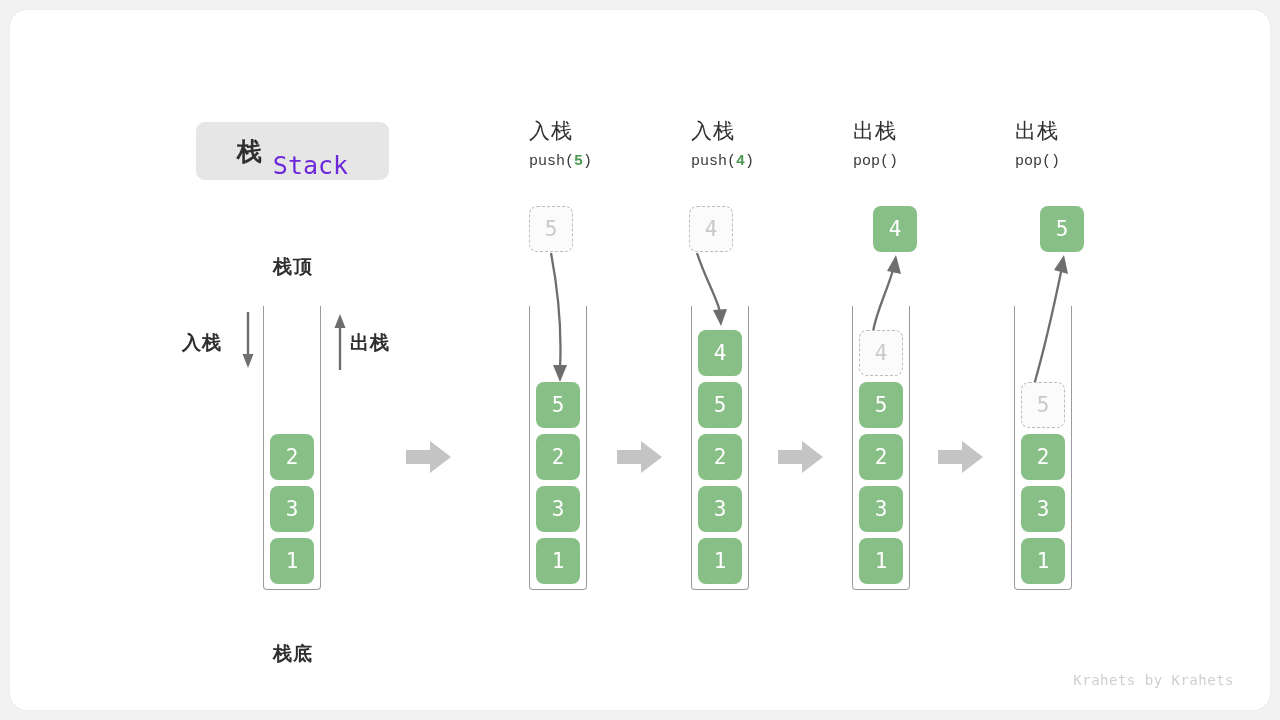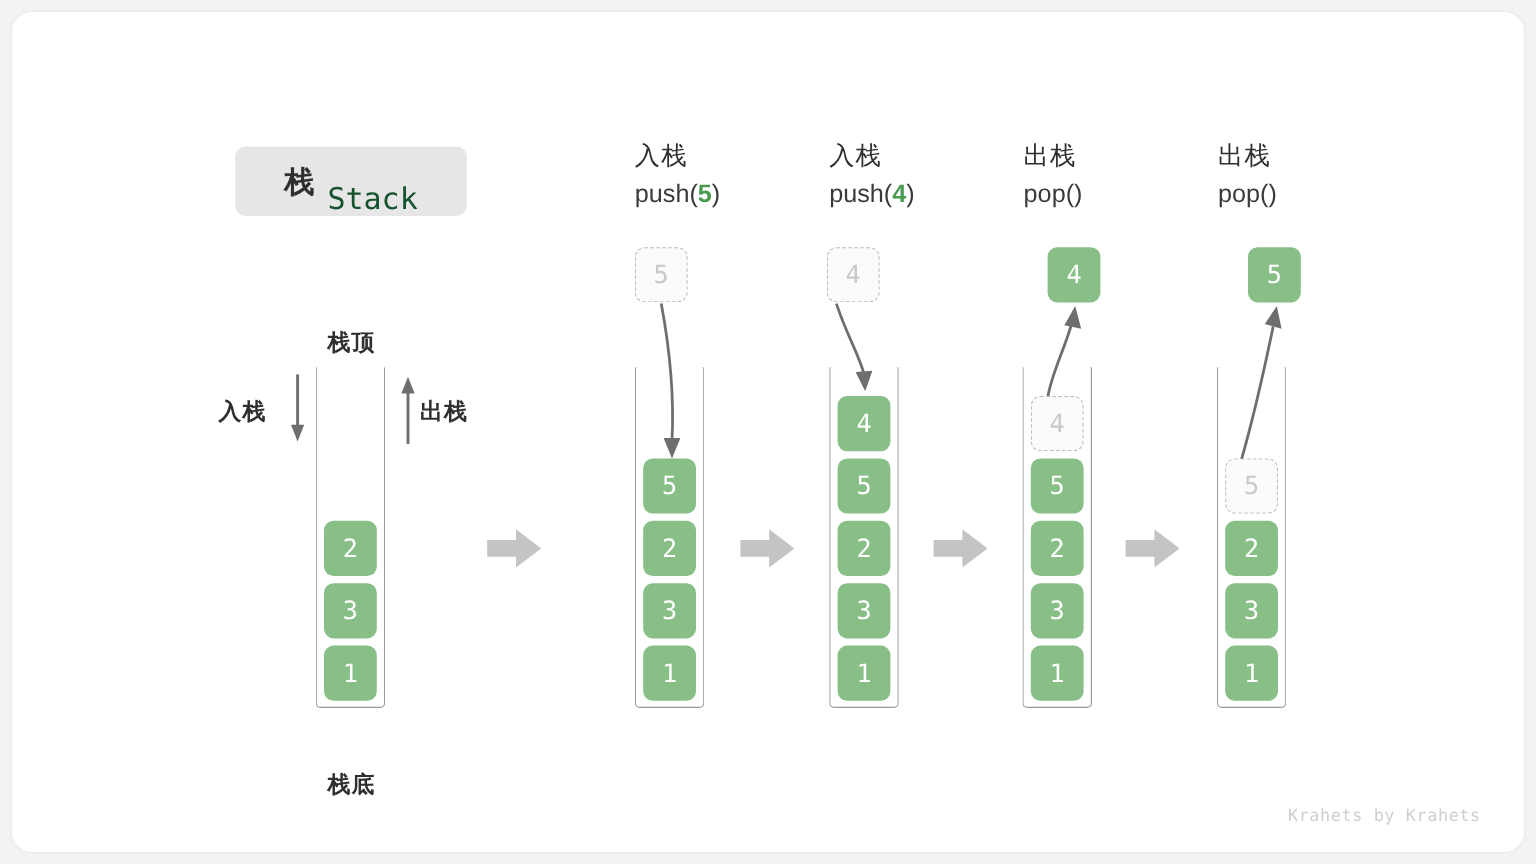--- a/index.html
+++ b/index.html
@@ -43,21 +43,21 @@
   #title-badge .t-cn {
     font-family: "Liberation Sans", "DejaVu Sans", sans-serif;
     font-size: 25px;
     font-weight: bold;
     color: #2f2f2f;
     letter-spacing: 1px;
   }
   #title-badge .t-en {
     font-family: "DejaVu Sans Mono", "Liberation Mono", monospace;
     font-size: 25px;
-    color: #14532d;
+    color: #6d28d9;
     margin-left: 8px;
     margin-top: 29px;
   }
 
   
   .column { position: absolute; }
 
   .col-label {
     position: absolute;
     text-align: left;
@@ -66,22 +66,22 @@
   .col-label .lab-cn {
     display: block;
     font-family: "Liberation Sans", "DejaVu Sans", sans-serif;
     font-size: 21px;
     color: #2f2f2f;
     line-height: 30px;
     letter-spacing: 1px;
   }
   .col-label .lab-code {
     display: block;
-    font-family: Liberation Sans, sans-serif;
-    font-size: 21px;
+    font-family: Liberation Mono, monospace;
+    font-size: 15px;
     color: #3a3a3a;
     line-height: 32px;
   }
   .lab-code .arg { color: #4a9a52; font-weight: bold; }
 
   
   .tube {
     position: absolute;
     box-sizing: border-box;
     width: 58px;
@@ -160,21 +160,21 @@
 
 <div id="card">
 
   <div id="title-badge">
     <span class="t-cn">栈</span>
     <span class="t-en">Stack</span>
   </div>
 
   <div class="column">
 
-    <div class="tip-label" style="left:253px; top:244px; width:60px;margin-top:19px;">栈顶</div>
+    <div class="tip-label" style="left:253px; top:244px; width:60px;">栈顶</div>
 
     <div class="tip-label" style="left:253px; top:631px; width:60px;">栈底</div>
 
     <div class="side-note" style="left:172px; top:320px;">入栈</div>
 
     <div class="side-note" style="left:340px; top:320px;">出栈</div>
 
     <svg style="position:absolute; left:228px; top:300px;" width="24" height="62">
       <line x1="10" y1="2" x2="10" y2="46" stroke="#6e6e6e" stroke-width="2.4"></line>
       <polygon points="10,58 4.5,44 15.5,44" fill="#6e6e6e"></polygon>

